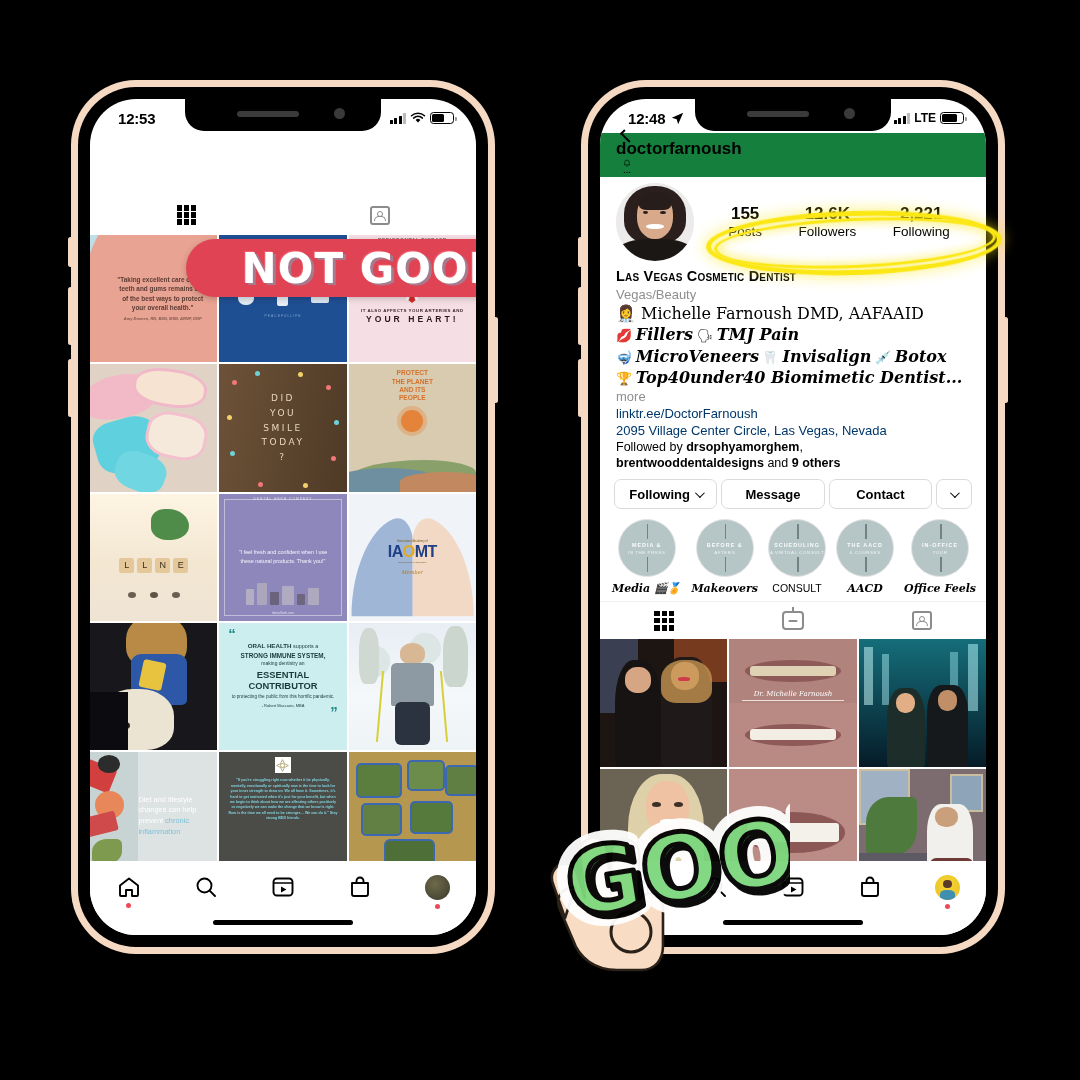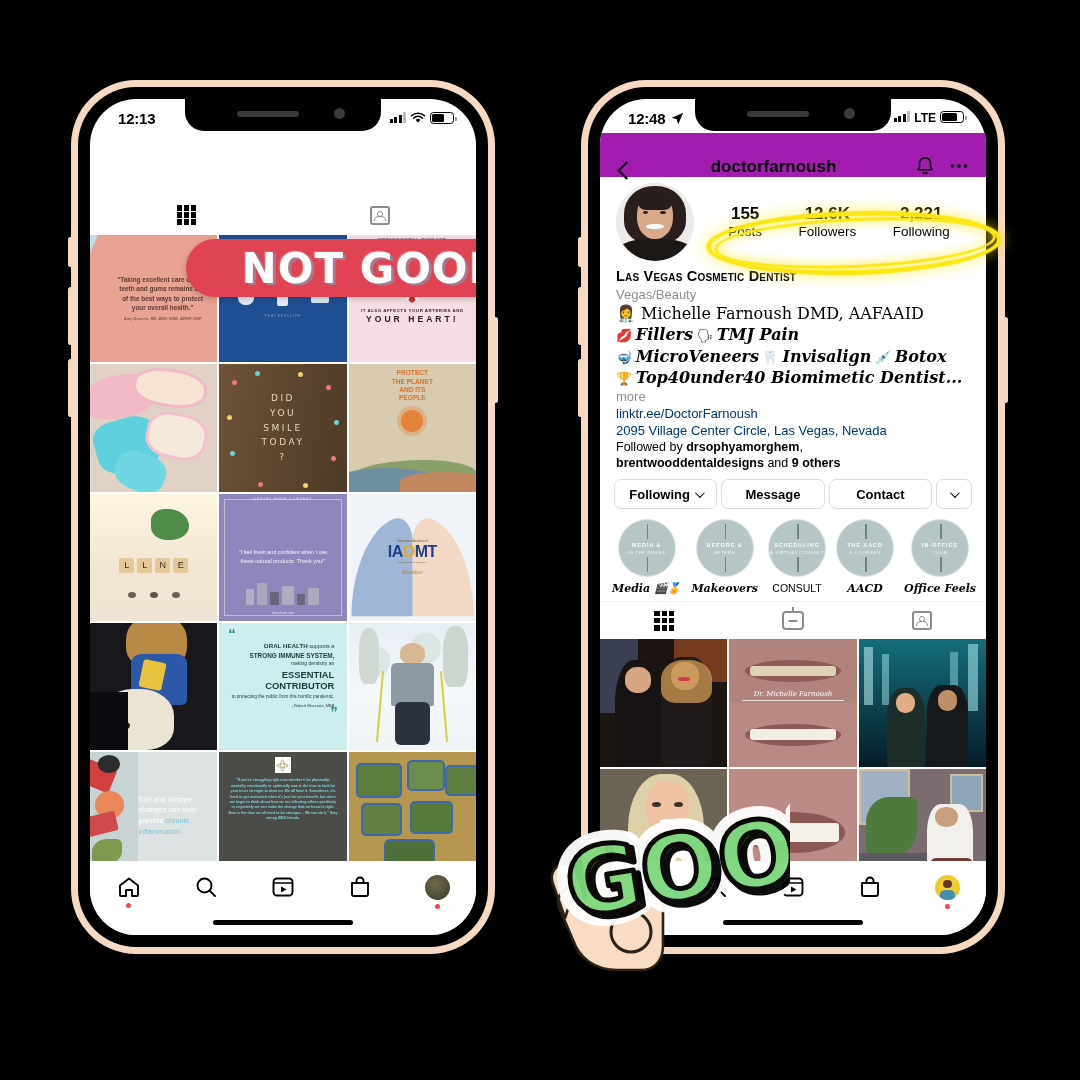--- a/index.html
+++ b/index.html
@@ -55,21 +55,21 @@
   }
 
   
   .statusbar {
     position: relative; z-index: 30;
     height: 34px; display: flex; align-items: center;
     justify-content: space-between; padding: 4px 22px 0 28px;
     font-size: 15px; font-weight: bold; color: #000;
   }
   .status-left { display: flex; align-items: center; gap: 4px; letter-spacing: -0.2px; }
-  .status-right { display: flex; align-items: flex-start; gap: 4px; }
+  .status-right { display: flex; align-items: center; gap: 4px; }
   .bars { display: inline-flex; align-items: flex-end; gap: 1.5px; height: 11px; }
   .bars i { display: block; width: 3px; background: #000; border-radius: 0.5px; }
   .bars i:nth-child(1){ height: 4px; } .bars i:nth-child(2){ height: 6px; }
   .bars i:nth-child(3){ height: 8px; } .bars i:nth-child(4){ height: 11px; background:#bbb; }
   .lte { font-size: 12px; font-weight: bold; }
   .battery {
     width: 24px; height: 12px; border: 1.6px solid #000; border-radius: 3.5px;
     position: relative; padding: 1.3px;
   }
   .battery::after{ content:""; position:absolute; right:-4px; top:3.5px; width:2px; height:4px;
@@ -123,22 +123,22 @@
   .botnav > div { flex: 1; display: flex; flex-direction: column; align-items: center; gap: 4px; }
   .dot-red { width: 5px; height: 5px; border-radius: 50%; background: #ed4956; }
   .homebar {
     position: absolute; bottom: 10px; left: 50%; transform: translateX(-50%);
     width: 140px; height: 5px; border-radius: 3px; background: #000;
   }
   .navimg { width: 25px; height: 25px; border-radius: 50%; overflow: hidden; }
 
   
   .ig-header {
-    display: flex; align-items: flex-end; height: 44px; padding: 0 16px; background: #a21caf;
-    position: relative; z-index: 25;
+    display: flex; align-items: flex-start; height: 44px; padding: 0 16px; background: #15803d;
+    position: relative; z-index: 25; flex-direction: column;
   }
   .ig-header .title { flex: 1; text-align: center; font-size: 17px; font-weight: bold; color:#000; }
   .chev-back { width: 13px; height: 13px; border-left: 2.2px solid #000; border-bottom: 2.2px solid #000;
                transform: rotate(45deg); margin-left: 4px; }
 
   .ig-stats-row { display: flex; align-items: center; padding: 6px 16px 4px 16px; position: relative; }
   .pfp { width: 78px; height: 78px; border-radius: 50%; overflow: hidden; flex: none; background:#eee; }
   .stats { flex: 1; display: flex; justify-content: space-around; padding-left: 16px; padding-right: 2px; }
   .stat { text-align: center; }
   .stat .num { font-size: 17px; font-weight: bold; color: #000; line-height: 1.15; }
@@ -231,21 +231,21 @@
     <div class="btn-side btn-right-pwr"></div>
 
     <div class="screen">
       <div class="notch">
         <div class="speaker"></div>
         <div class="cam"></div>
       </div>
 
       <div class="statusbar">
         <div class="status-left">
-          <span>12:13</span>
+          <span>12:53</span>
         </div>
         <div class="status-right">
           <span class="bars">
               <i></i>
               <i></i>
               <i></i>
               <i></i>
             </span>
           <svg width="16" height="12" viewBox="0 0 16 12">
             <path d="M8 10.6 L5.6 7.9 a3.6 3.6 0 0 1 4.8 0 Z" fill="#000"></path>
@@ -438,21 +438,21 @@
             <div style="position:absolute;left:40%;top:30%;width:18%;height:22%;background:#e8c33f;border-radius:3px;transform:rotate(12deg)"></div>
             <div style="position:absolute;left:6%;top:52%;width:60%;height:48%;background:#ece4d3;border-radius:46% 44% 36% 40%"></div>
             <div style="position:absolute;left:24%;top:78%;width:9px;height:7px;background:#2a2420;border-radius:50%"></div>
             <div style="position:absolute;left:0;bottom:0;width:30%;height:46%;background:#0c0c10"></div>
           </div>
         </div>
 
         <div class="cell">
           <div class="inner" style="background:#cdeeee;justify-content:flex-start;padding:6px 9px">
             <div style="align-self:flex-start;color:#1c8a86;font-size:15px;font-weight:bold;line-height:.7">“</div>
-            <div style="text-align:right;color:#183b3a;font-size:5.4px;line-height:1.45;margin-top:2px">
+            <div style="text-align:center;color:#183b3a;font-size:5.4px;line-height:1.45;margin-top:2px">
               <b style="font-size:6.2px">ORAL HEALTH</b> supports a<br>
               <b style="font-size:6.4px">STRONG IMMUNE SYSTEM,</b><br>
               <span style="font-size:5px">making dentistry an</span>
               <div style="font-size:9.4px;font-weight:bold;line-height:1.1;margin-top:2px">ESSENTIAL<br>CONTRIBUTOR</div>
               <div style="font-size:4.6px;margin-top:3px">to protecting the public from this horrific pandemic.</div>
               <div style="font-size:4px;margin-top:2px">- Robert Maccario, MBA</div>
             </div>
             <div style="align-self:flex-end;color:#1c8a86;font-size:15px;font-weight:bold;line-height:.55">”</div>
           </div>
         </div>

